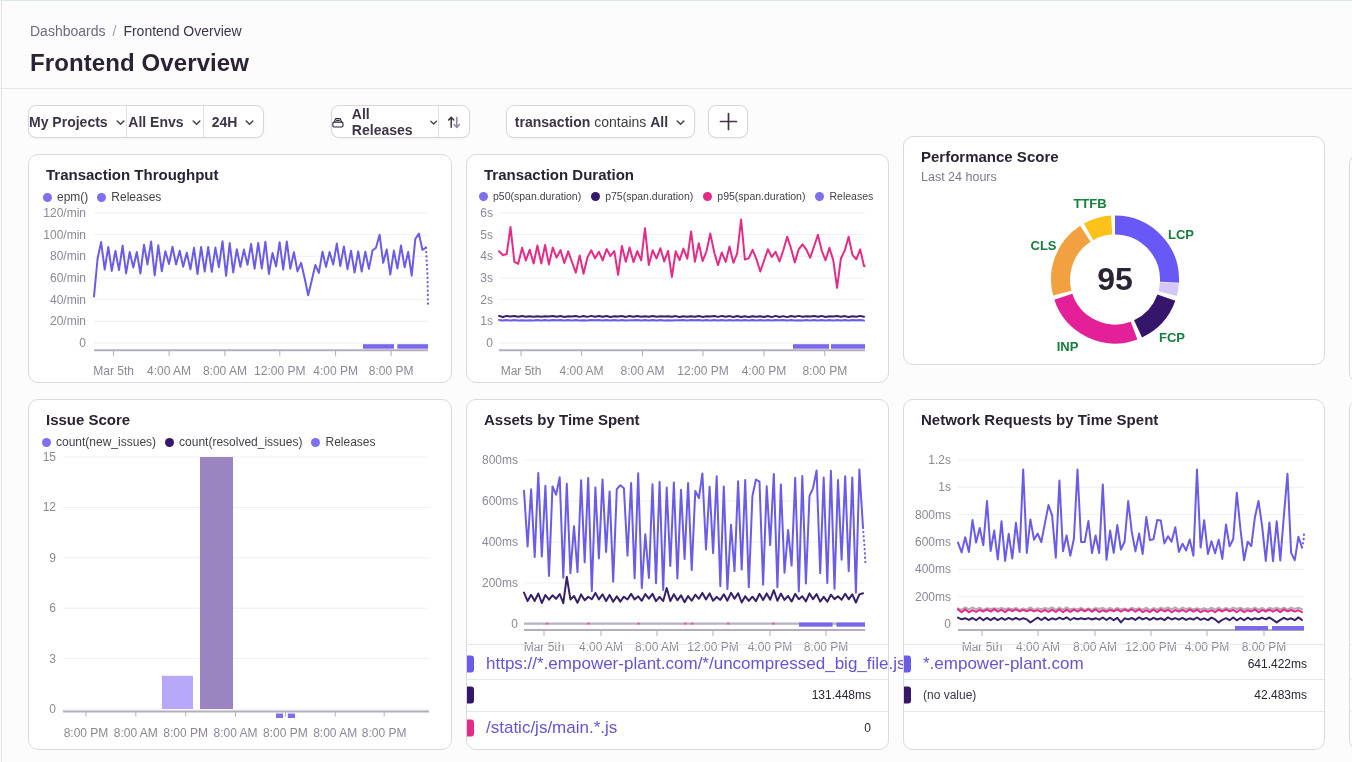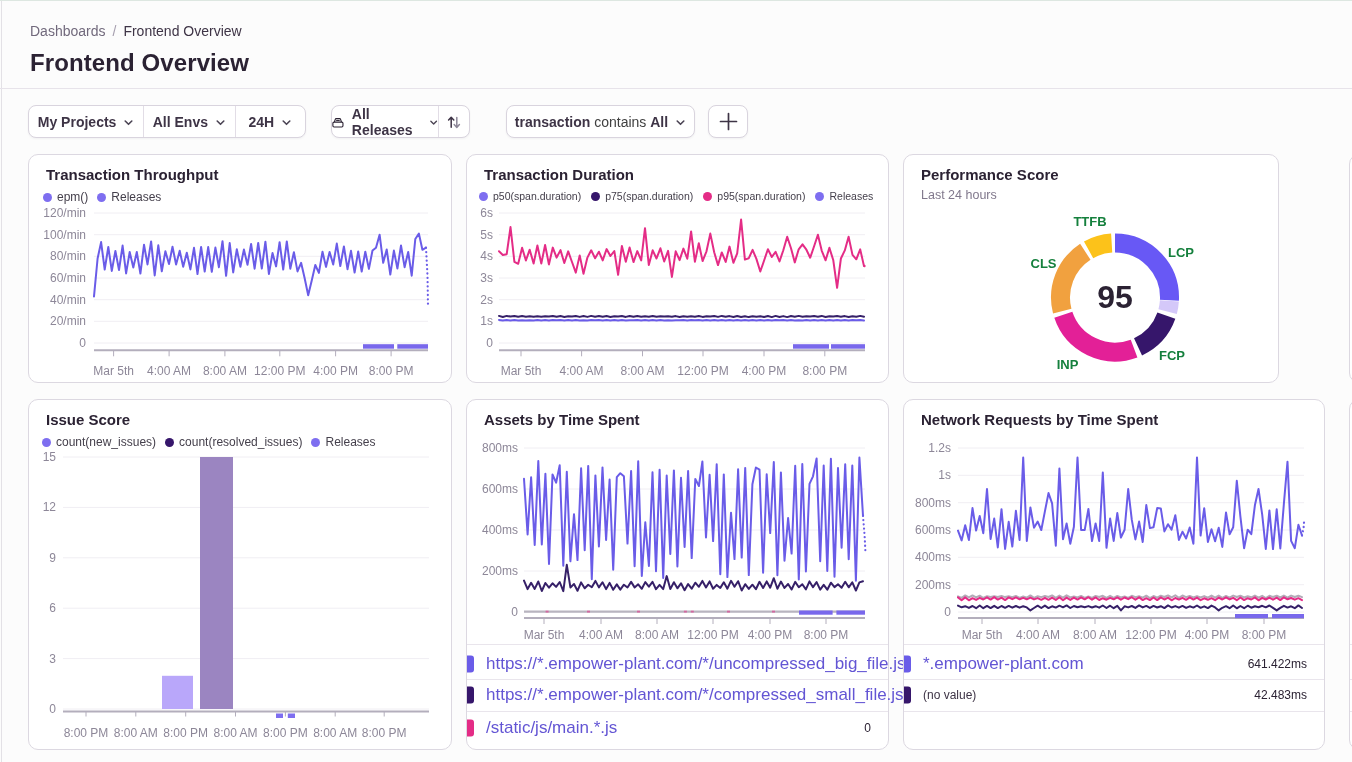--- a/index.html
+++ b/index.html
@@ -16,38 +16,38 @@
 .chev { margin-left:7px; margin-top:2px; }
 .card { position:absolute; background:#fff; border:1px solid #dcd8e1; border-radius:10px; }
 .ctitle { position:absolute; left:17px; top:11px; font-size:15px; font-weight:700; color:#2b2233; white-space:nowrap; }
 .csub { position:absolute; left:17px; top:33px; font-size:12.5px; color:#80788c; }
 .legend { position:absolute; display:flex; align-items:center; font-size:12px; color:#45404c; white-space:nowrap; }
 .ldot { width:9px; height:9px; border-radius:50%; margin-right:5px; flex:none; }
 .ltxt { margin-right:9px; }
 .lg2 { font-size:10.5px; }
 .lg2 .ltxt { margin-right:10px; }
 .csvg { position:absolute; left:0; top:0; }
-.c56svg { position:absolute; left:0; top:4px; }
+.c56svg { position:absolute; left:0; top:16px; }
 .dlab { position:absolute; font-size:13px; font-weight:700; color:#15803d; transform:translate(-50%,-50%); }
 .score { position:absolute; left:211px; top:143px; transform:translate(-50%,-52%); font-size:32px; font-weight:700; color:#2b2233; }
 .tline { position:absolute; left:0; width:100%; height:1px; background:#e9e5ec; }
 .trow { position:absolute; left:0; width:100%; display:flex; align-items:center; }
 .chip { position:absolute; left:0; top:50%; transform:translateY(-50%); width:6.5px; height:17px; border-radius:0 3px 3px 0; }
 .tlink { margin-left:19px; font-size:17px; color:#6355d4; white-space:nowrap; }
 .tplain { margin-left:19px; font-size:12px; color:#3e3446; white-space:nowrap; }
 .tval { margin-left:auto; margin-right:17px; font-size:12px; color:#2b2233; white-space:nowrap; }
 </style></head><body>
 
 <div style="position:absolute;left:0;top:0;width:1352px;height:1px;background:#dde7e1"></div>
 <div style="position:absolute;left:1px;top:1px;width:1px;height:761px;background:#e3e1e6"></div>
 <div class="crumbs">Dashboards<span class="sep">/</span><b>Frontend Overview</b></div>
 <h1>Frontend Overview</h1>
 <div class="hdrline"></div>
 
-<div class="btn" style="left:28px;width:278px">
+<div class="btn" style="left:28px;width:236px">
   <div class="seg" style="width:115px">My Projects<svg class="chev" width="11" height="11" viewBox="0 0 11 11">
         <path d="M2.2 4 5.5 7.3 8.8 4" fill="none" stroke="#4b4454" stroke-width="1.6" stroke-linecap="round" stroke-linejoin="round"></path>
       </svg></div>
   <div class="seg" style="width:92px">All Envs<svg class="chev" width="11" height="11" viewBox="0 0 11 11">
         <path d="M2.2 4 5.5 7.3 8.8 4" fill="none" stroke="#4b4454" stroke-width="1.6" stroke-linecap="round" stroke-linejoin="round"></path>
       </svg></div>
   <div class="seg" style="width:71px">24H<svg class="chev" width="11" height="11" viewBox="0 0 11 11">
         <path d="M2.2 4 5.5 7.3 8.8 4" fill="none" stroke="#4b4454" stroke-width="1.6" stroke-linecap="round" stroke-linejoin="round"></path>
       </svg></div>
 </div>
@@ -162,21 +162,21 @@
       <span class="ltxt">p50(span.duration)</span>
       <span class="ldot" style="background:#36166b"></span>
       <span class="ltxt">p75(span.duration)</span>
       <span class="ldot" style="background:#e42c86"></span>
       <span class="ltxt">p95(span.duration)</span>
       <span class="ldot" style="background:#7e6ef0"></span>
       <span class="ltxt">Releases</span>
     </div>
 </div>
 
-<div class="card" style="left:903px;top:154px;width:376px;height:229px">
+<div class="card" style="left:903px;top:136px;width:422px;height:229px">
   <div class="csvg"><svg width="422" height="229" viewBox="0 0 422 229">
         <path d="M 211.00 88.00 A 54.5 54.5 0 0 1 265.43 145.35" fill="none" stroke="#6858f5" stroke-width="19"></path>
         <path d="M 265.39 145.92 A 54.5 54.5 0 0 1 263.64 156.61" fill="none" stroke="#d4c8f9" stroke-width="19"></path>
         <path d="M 262.37 160.69 A 54.5 54.5 0 0 1 234.03 191.89" fill="none" stroke="#36166b" stroke-width="19"></path>
         <path d="M 230.09 193.55 A 54.5 54.5 0 0 1 159.32 159.79" fill="none" stroke="#e32097" stroke-width="19"></path>
         <path d="M 158.24 156.15 A 54.5 54.5 0 0 1 181.32 96.79" fill="none" stroke="#f1a13f" stroke-width="19"></path>
         <path d="M 184.58 94.83 A 54.5 54.5 0 0 1 207.67 88.10" fill="none" stroke="#fcc21a" stroke-width="19"></path>
       </svg></div>
   <div class="ctitle">Performance Score</div>
   <div class="csub">Last 24 hours</div>
@@ -275,21 +275,20 @@
   <div class="ctitle">Assets by Time Spent</div>
   <div class="tline" style="top:243.5px"></div>
     <div class="trow" style="top:248px;height:31.399999999999977px">
 <span class="chip" style="background:#6a5ce8"></span>
 <span class="tlink">https://*.empower-plant.com/*/uncompressed_big_file.js</span>
       <span class="tval">649.158ms</span>
     </div>
     <div class="tline" style="top:279.4px"></div>
     <div class="trow" style="top:279.4px;height:31.400000000000034px">
 <span class="chip" style="background:#36166b"></span>
-<span class="tlink">https://*.empower-plant.com/*/compressed_small_file.js</span>
       <span class="tval">131.448ms</span>
     </div>
     <div class="tline" style="top:310.8px"></div>
     <div class="trow" style="top:310.8px;height:35.19999999999999px">
 <span class="chip" style="background:#e42c86"></span>
 <span class="tlink">/static/js/main.*.js</span>
       <span class="tval">0</span>
     </div>
 </div>
 

